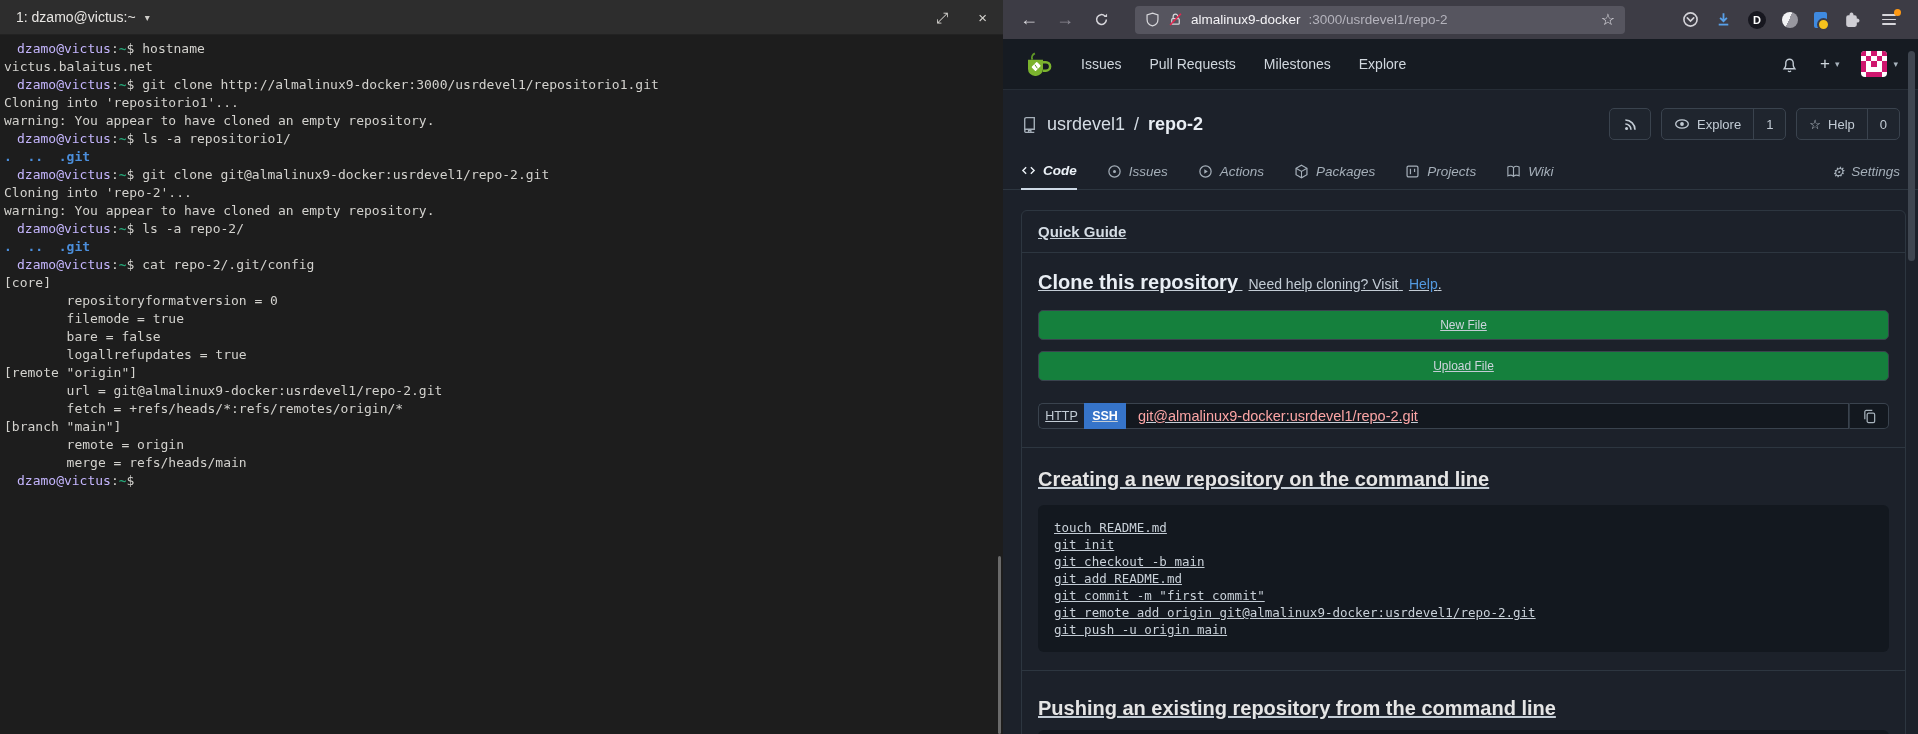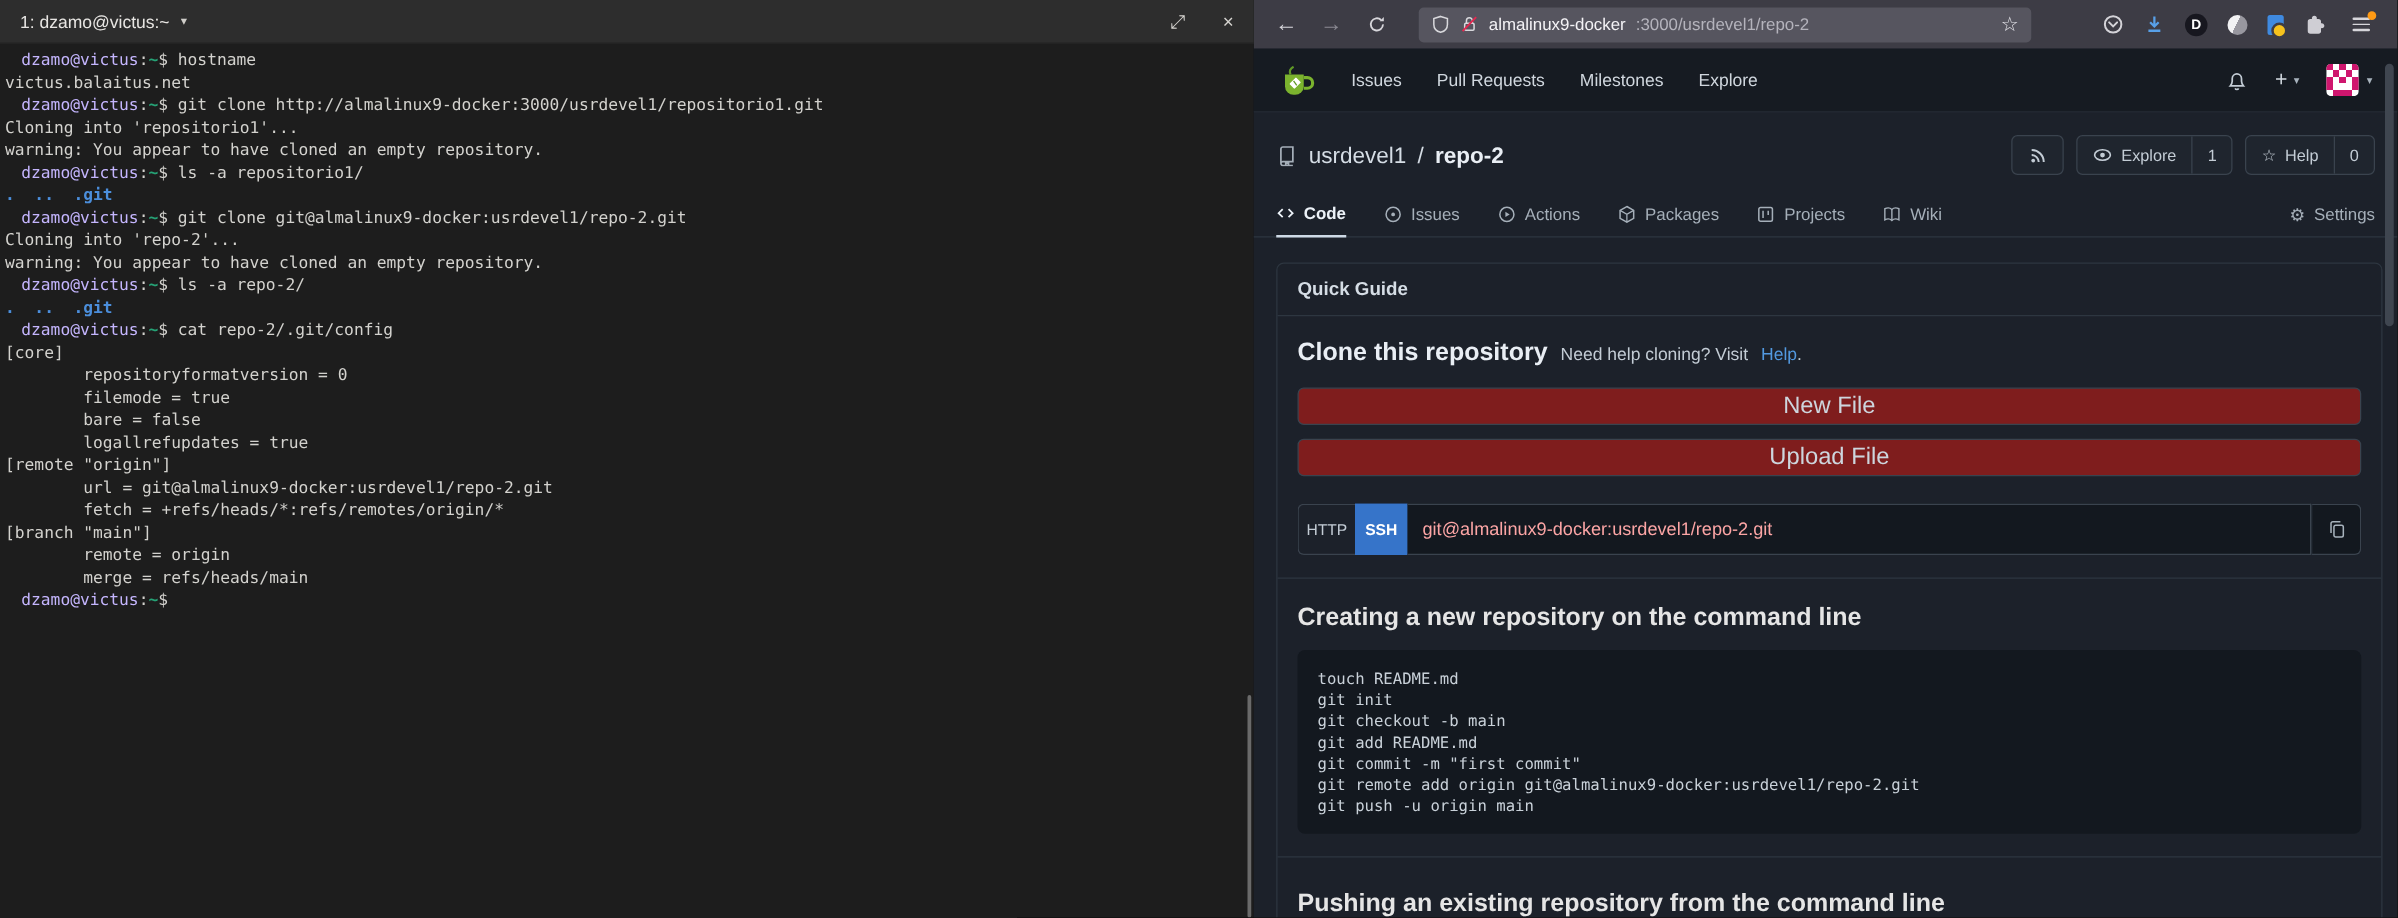--- a/index.html
+++ b/index.html
@@ -53,36 +53,36 @@
   .repo-title{display:flex;align-items:center;gap:9px;font-size:18px;color:#d5dde5;}
   .repo-owner{color:#d5dde5;}
   .repo-sep{color:#d5dde5;}
   .repo-name{font-weight:bold;color:#e9eef4;}
   .repo-actions{margin-left:auto;display:flex;gap:10px;}
   .g-btn{display:flex;align-items:stretch;height:30px;border:1px solid #3a434e;border-radius:5px;background:#1f252e;color:#c3ccd5;font-size:13px;overflow:hidden;}
   .btn-main{display:flex;align-items:center;gap:7px;padding:0 12px;}
   .btn-count{display:flex;align-items:center;padding:0 12px;border-left:1px solid #3a434e;}
   .btn-icon-only{display:flex;align-items:center;justify-content:center;width:40px;}
 
-  .tab-bar{display:flex;align-items:flex-end;gap:30px;padding:0 18px;border-bottom:1px solid #2d3640;flex:0 0 35px;height:35px;}
+  .tab-bar{display:flex;align-items:flex-end;gap:30px;padding:0 18px;border-bottom:1px solid #2d3640;flex:0 0 35px;height:35px;font-style:italic;}
   .tab{display:flex;align-items:center;gap:7px;color:#a5afb9;font-size:13.5px;padding-bottom:10px;}
   .tab.active{color:#ecf2f8;font-weight:bold;border-bottom:2px solid #cdd9e5;margin-bottom:-1px;}
   .tab-settings{margin-left:auto;}
   .tab .glyph{font-size:14px;line-height:1;}
 
-  .content{flex:1;overflow:hidden;padding:20px 12px 0 18px;}
+  .content{flex:1;overflow:hidden;padding:20px 12px 0 18px;text-decoration:underline;}
   .qg-box{border:1px solid #2d3640;border-radius:6px;height:620px;}
   .qg-header{padding:12px 16px;border-bottom:1px solid #2d3640;color:#d5dde5;font-size:15px;font-weight:600;}
   .qg-body{padding:16px;}
   .clone-line{margin:2px 0 16px;}
   .clone-h{font-size:20px;color:#e9eef4;font-weight:bold;}
   .clone-sub{font-size:14px;color:#c3ccd5;margin-left:6px;}
   .clone-link{color:#5299e0;}
-  .full-btn{height:30px;width:100%;box-sizing:border-box;border:1px solid #3a434e;border-radius:5px;background:#7f1d1d;color:#cdd5dd;font-size:19px;display:flex;align-items:center;justify-content:center;margin-bottom:11px;}
-  .clone-row{display:flex;height:41px;margin-top:22px;}
+  .full-btn{height:30px;width:100%;box-sizing:border-box;border:1px solid #3a434e;border-radius:5px;background:#15803d;color:#cdd5dd;font-size:12px;display:flex;align-items:center;justify-content:center;margin-bottom:11px;}
+  .clone-row{display:flex;height:26px;margin-top:22px;}
   .seg{display:flex;align-items:center;justify-content:center;font-size:12.5px;box-sizing:border-box;}
   .seg-http{width:46px;border:1px solid #3a434e;border-right:none;border-radius:5px 0 0 5px;color:#c3ccd5;background:#1c212a;}
   .seg-ssh{width:42px;background:#3674c9;color:#fff;font-weight:600;border:1px solid #3674c9;}
   .clone-input{flex:1;background:#13181f;border:1px solid #3a434e;border-left:none;color:#fca5a5;font-size:14.5px;padding:0 12px;display:flex;align-items:center;}
   .copy-btn{width:38px;background:#13181f;border:1px solid #3a434e;border-left:1px solid #2d3640;border-radius:0 5px 5px 0;display:flex;align-items:center;justify-content:center;}
   .divider{border:0;border-top:1px solid #2d3640;margin:18px -16px 0;}
   .section-h{font-size:20px;color:#e5e5e5;font-weight:bold;margin:20px 0 14px;}
   .section-h.push{margin-top:26px;margin-bottom:10px;}
   .code-block{background:#13181f;border-radius:6px;padding:14px 16px;font-family:"DejaVu Sans Mono",monospace;font-size:12.5px;line-height:17px;color:#c9d1d9;}
   .code-stub{background:#13181f;border-radius:6px 6px 0 0;height:10px;}

